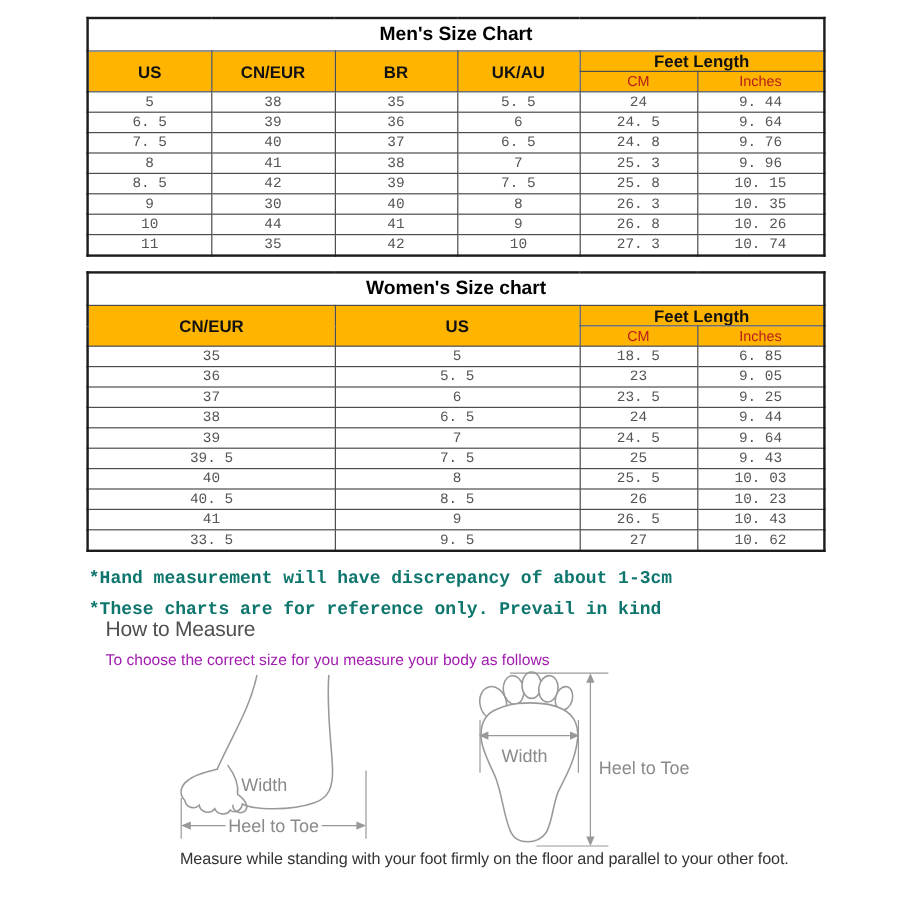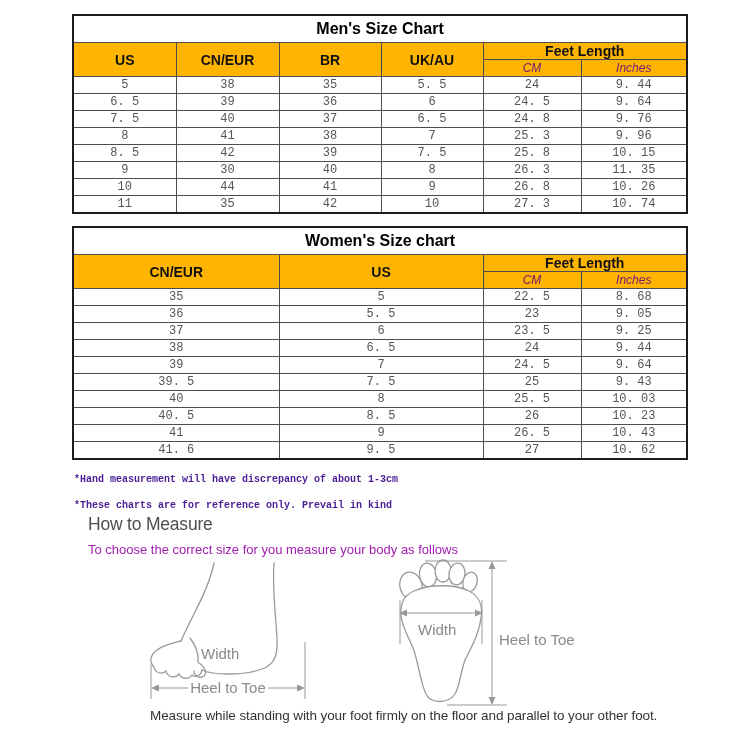--- a/index.html
+++ b/index.html
@@ -16,25 +16,25 @@
   .tbl-wrap{position:absolute;left:72px;width:614px;}
   table.size-table{border-collapse:collapse;table-layout:fixed;width:614px;
         border:2px solid var(--table-border);background:#fff;}
   table.size-table th,table.size-table td{border:1px solid var(--cell-border);
         padding:0;text-align:center;vertical-align:middle;overflow:hidden;white-space:nowrap;}
   .title-cell{height:26px;font-size:16px;font-weight:bold;color:#000;background:#fff;
         border:1px solid var(--table-border);}
   .head-cell{background:var(--header-bg);font-size:14px;font-weight:bold;color:#111;}
   th.span2{height:33px;}
   .feet-cell{height:15px;}
-  .sub-cell{background:var(--header-bg);font-size:12px;font-weight:normal;color:#701a75;height:16px;font-style:italic;}
+  .sub-cell{background:var(--header-bg);font-size:12px;font-weight:normal;color:#b91c1c;height:16px;}
   tbody.data-rows td{height:16px;font-family:"Liberation Mono",monospace;
         font-size:12px;color:var(--body-text);}
   .note-line{position:absolute;left:74px;font-family:"Liberation Mono",monospace;
-        font-weight:bold;font-size:10px;color:#4c1d95;white-space:nowrap;}
+        font-weight:bold;font-size:15px;color:#0f766e;white-space:nowrap;}
   .htm-title{position:absolute;left:88px;font-size:17.5px;color:#4f4f4f;letter-spacing:-0.2px;}
   .htm-sub{position:absolute;left:88px;font-size:13px;color:#a21caf;}
   .diagram{position:absolute;}
   .caption{position:absolute;left:150px;font-size:13.5px;color:#333;letter-spacing:-0.1px;white-space:nowrap;}
   svg .sketch{fill:none;stroke:var(--diagram-line);stroke-width:1.3;stroke-linecap:round;}
   svg .measure{fill:none;stroke:var(--diagram-line);stroke-width:1;}
   svg .head{fill:var(--diagram-line);stroke:none;}
   svg .lbl{fill:var(--diagram-label);font-family:"Liberation Sans",sans-serif;font-size:15px;}
   svg .mask{fill:#fff;stroke:none;}
   svg .solid{fill:#fff;stroke:var(--diagram-line);stroke-width:1.3;}
@@ -110,21 +110,21 @@
             <td>7. 5</td>
             <td>25. 8</td>
             <td>10. 15</td>
           </tr>
           <tr>
             <td>9</td>
             <td>30</td>
             <td>40</td>
             <td>8</td>
             <td>26. 3</td>
-            <td>11. 35</td>
+            <td>10. 35</td>
           </tr>
           <tr>
             <td>10</td>
             <td>44</td>
             <td>41</td>
             <td>9</td>
             <td>26. 8</td>
             <td>10. 26</td>
           </tr>
           <tr>
@@ -158,22 +158,22 @@
         </tr>
         <tr>
           <th class="sub-cell">CM</th>
           <th class="sub-cell">Inches</th>
         </tr>
       </thead>
       <tbody class="data-rows" data-rows="womens_chart.rows">
           <tr>
             <td>35</td>
             <td>5</td>
-            <td>22. 5</td>
-            <td>8. 68</td>
+            <td>18. 5</td>
+            <td>6. 85</td>
           </tr>
           <tr>
             <td>36</td>
             <td>5. 5</td>
             <td>23</td>
             <td>9. 05</td>
           </tr>
           <tr>
             <td>37</td>
             <td>6</td>
@@ -210,21 +210,21 @@
             <td>26</td>
             <td>10. 23</td>
           </tr>
           <tr>
             <td>41</td>
             <td>9</td>
             <td>26. 5</td>
             <td>10. 43</td>
           </tr>
           <tr>
-            <td>41. 6</td>
+            <td>33. 5</td>
             <td>9. 5</td>
             <td>27</td>
             <td>10. 62</td>
           </tr>
         </tbody>
     </table>
   </div>
 
   <div class="note-line" style="top:474px;">*Hand measurement will have discrepancy of about 1-3cm</div>
   <div class="note-line" style="top:500px;">*These charts are for reference only. Prevail in kind</div>

